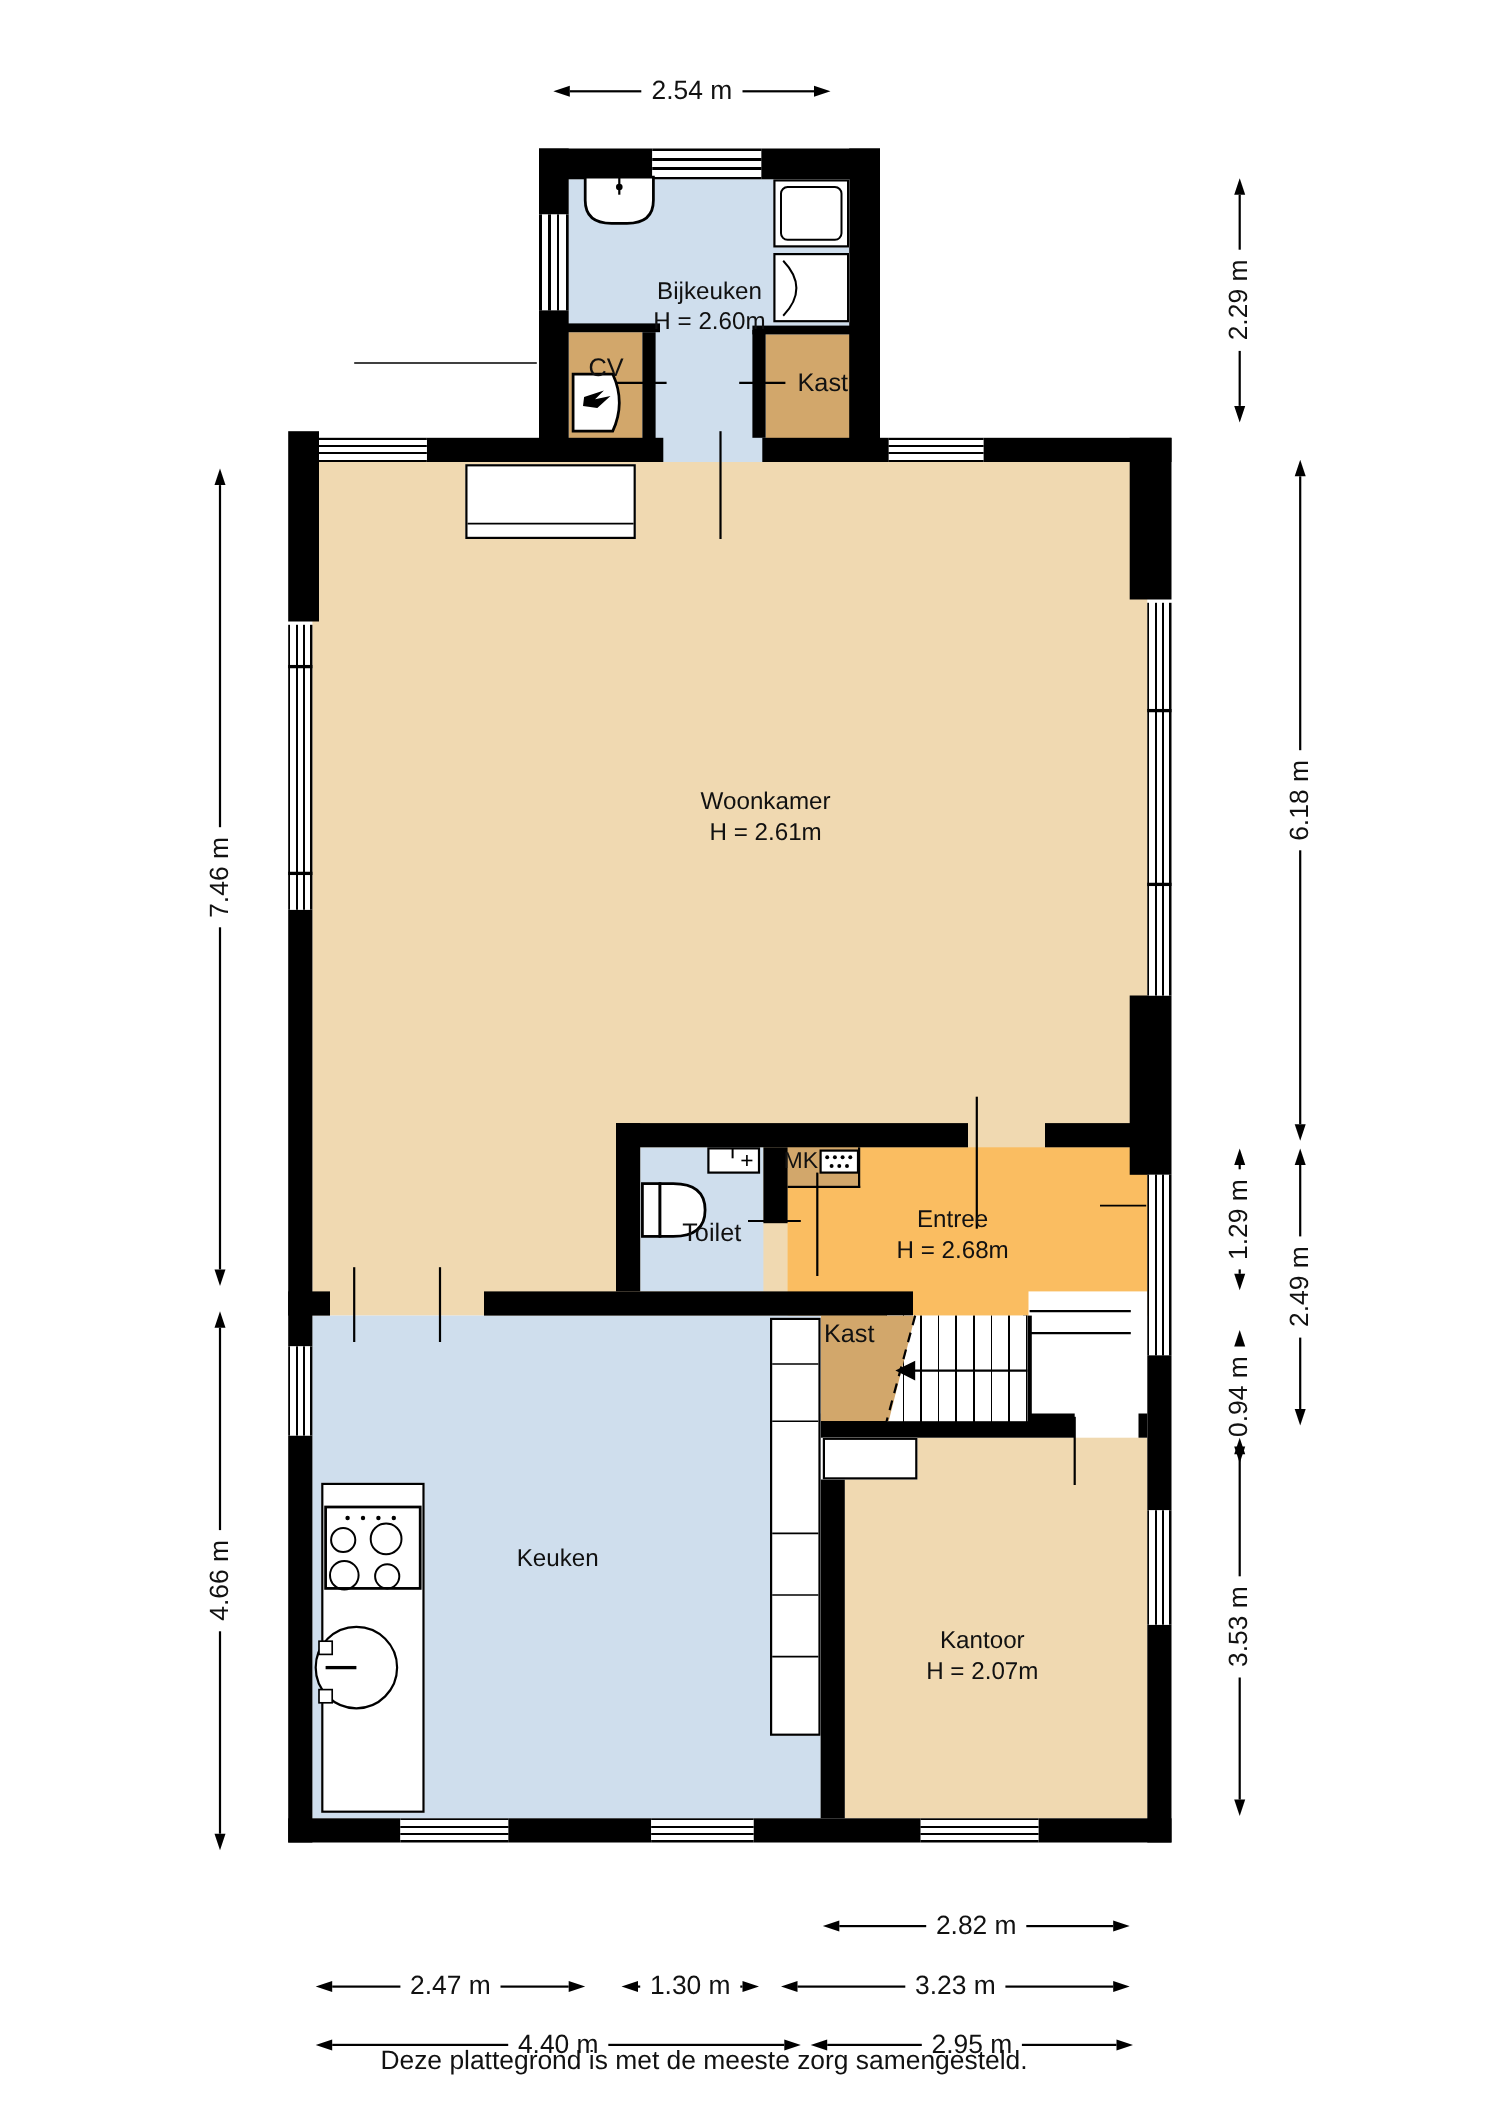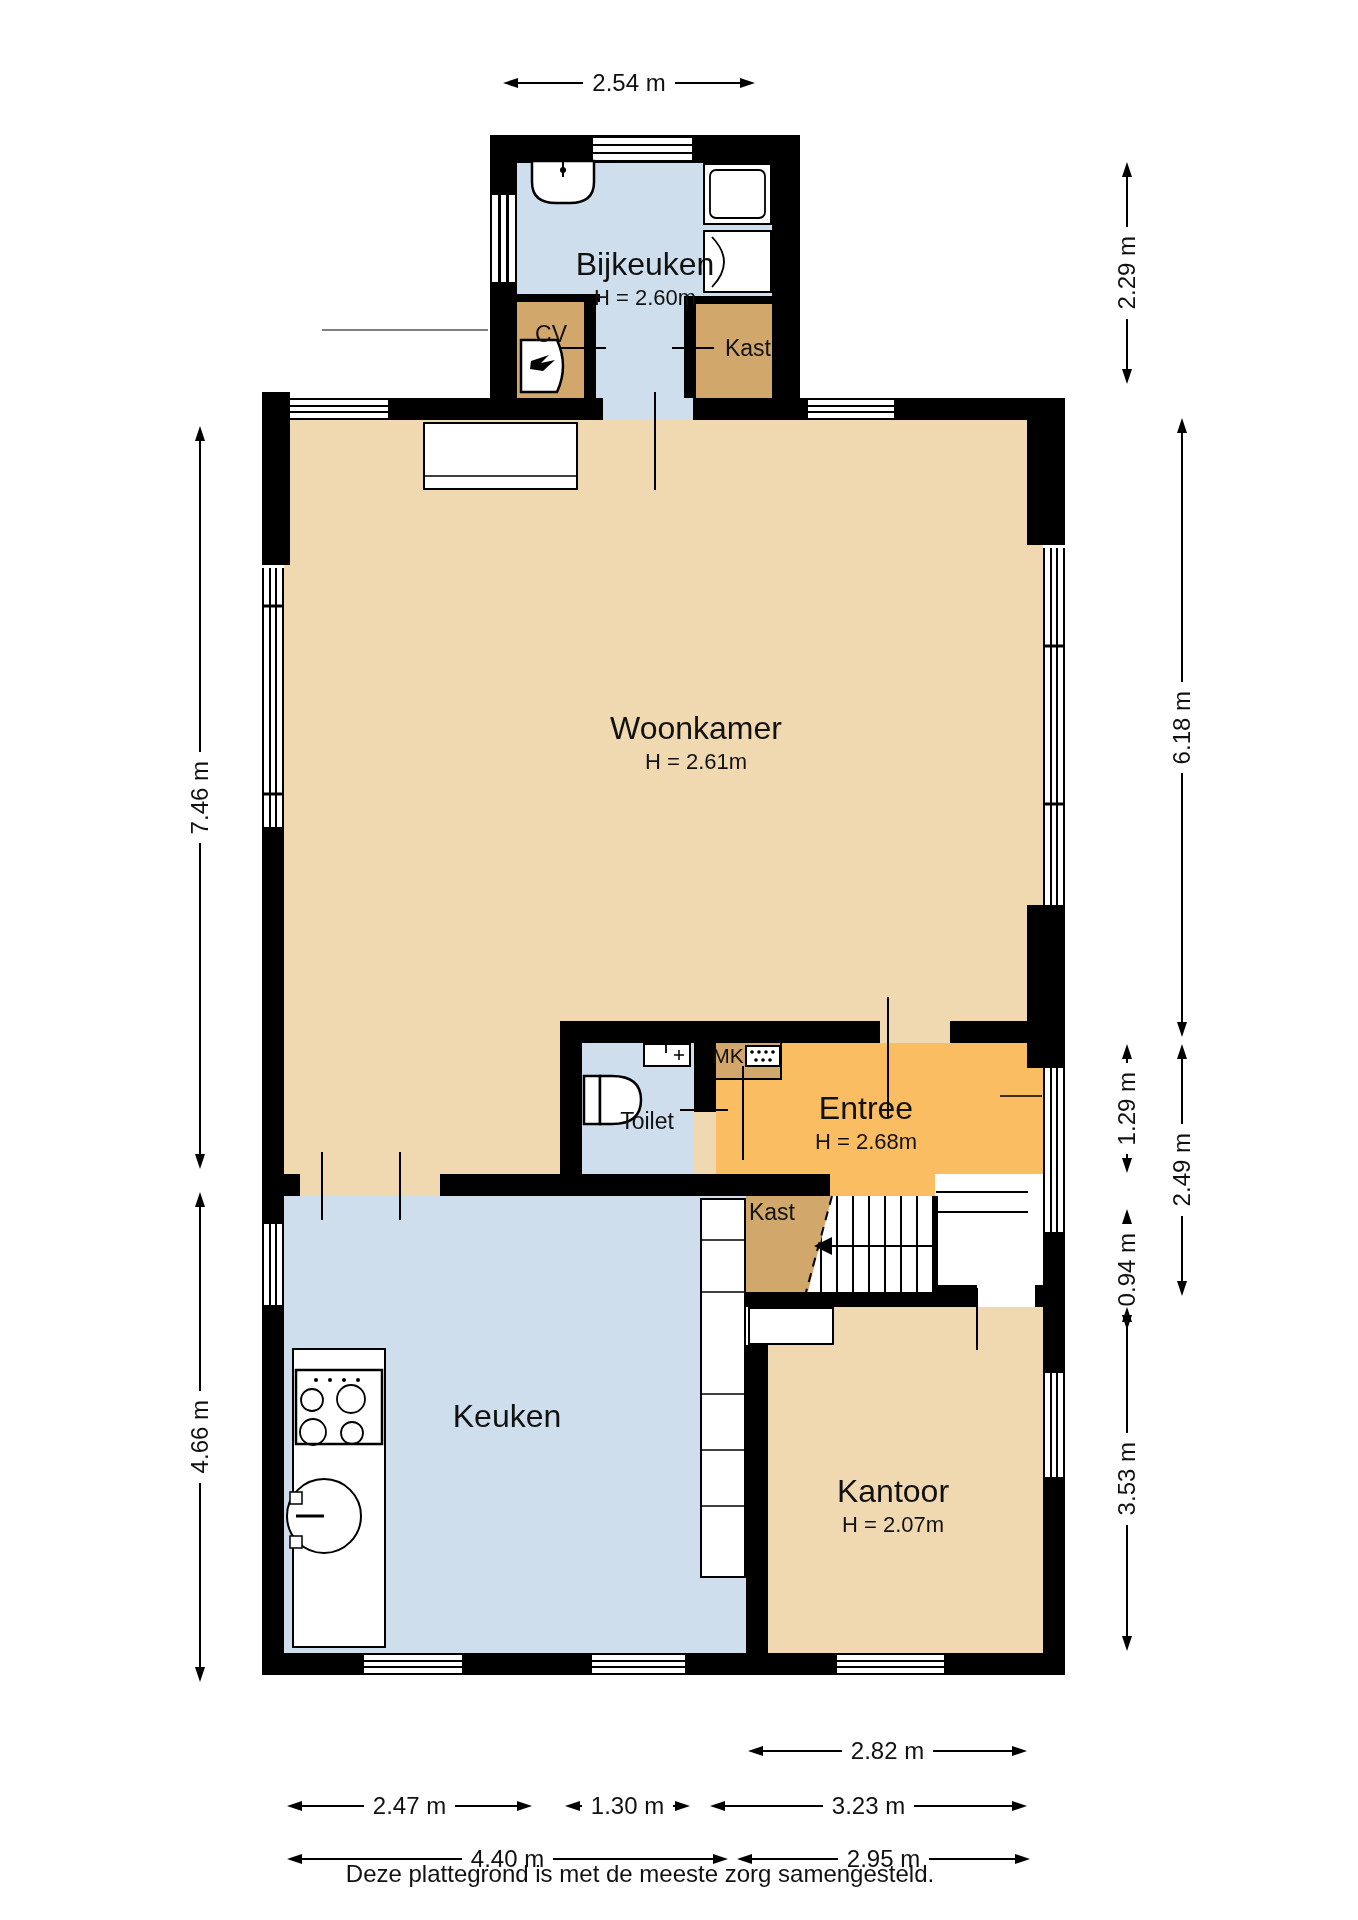--- a/index.html
+++ b/index.html
@@ -10,21 +10,21 @@
   .room { z-index:1; }
   .win-h { position:absolute; z-index:3;
     background:linear-gradient(to bottom,#000 0 9%,#fff 9% 31%,#000 31% 40%,#fff 40% 60%,#000 60% 69%,#fff 69% 91%,#000 91% 100%); }
   .win-v { position:absolute; z-index:3;
     background:linear-gradient(to right,#000 0 9%,#fff 9% 31%,#000 31% 40%,#fff 40% 60%,#000 60% 69%,#fff 69% 91%,#000 91% 100%); }
   .fix { background:#fff; border:2px solid #000; z-index:4; box-sizing:border-box; }
   .stairs { position:absolute; z-index:4; background:repeating-linear-gradient(to right,#fff 0 14.5px,#000 14.5px 16px); }
   .kastmid { position:absolute; z-index:5; background:#d2a76b; clip-path:polygon(0 0,100% 0,72% 100%,0 100%); }
   svg.overlay { position:absolute; left:0; top:0; z-index:6; pointer-events:none; }
   .rlabel { position:absolute; z-index:7; transform:translate(-50%,-50%); text-align:center; white-space:nowrap; line-height:1.25; }
-  .rname { font-size:32px; }
+  .rname { font-size:22px; }
   .rheight { font-size:22px; }
   .rsmall { font-size:23px; }
   .rtiny { font-size:21px; }
   .dim-h { position:absolute; z-index:8; display:flex; align-items:center; height:18px; }
   .dim-h .line { flex:1; height:0; border-top:2px solid #000; }
   .dim-h .lbl { padding:0 9px; font-size:24px; white-space:nowrap; }
   .arr-l { width:0;height:0;border-top:5px solid transparent;border-bottom:5px solid transparent;border-right:15px solid #000; }
   .arr-r { width:0;height:0;border-top:5px solid transparent;border-bottom:5px solid transparent;border-left:15px solid #000; }
   .dim-v { position:absolute; z-index:8; display:flex; flex-direction:column; align-items:center; width:18px; }
   .dim-v .line { flex:1; width:0; border-left:2px solid #000; }

